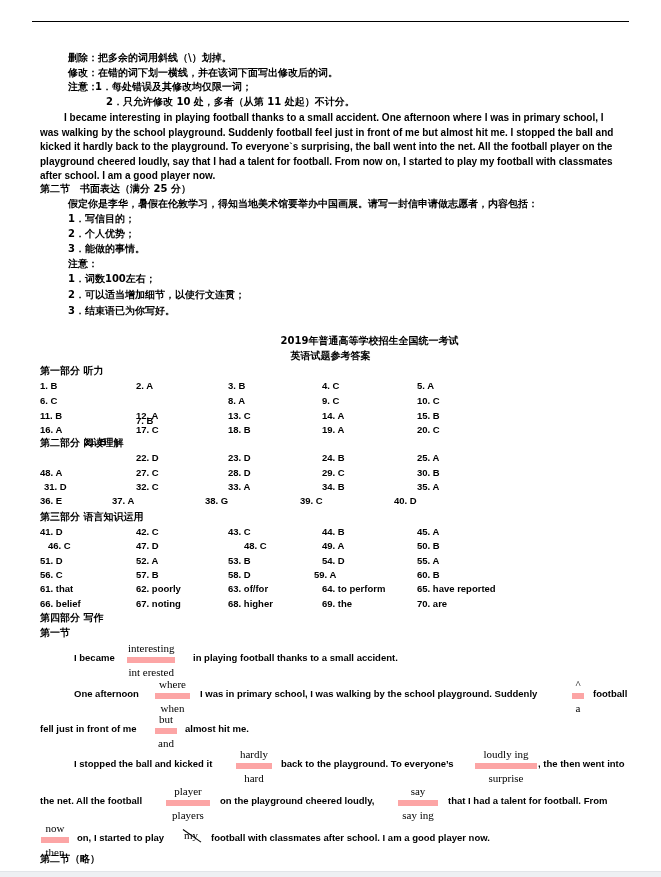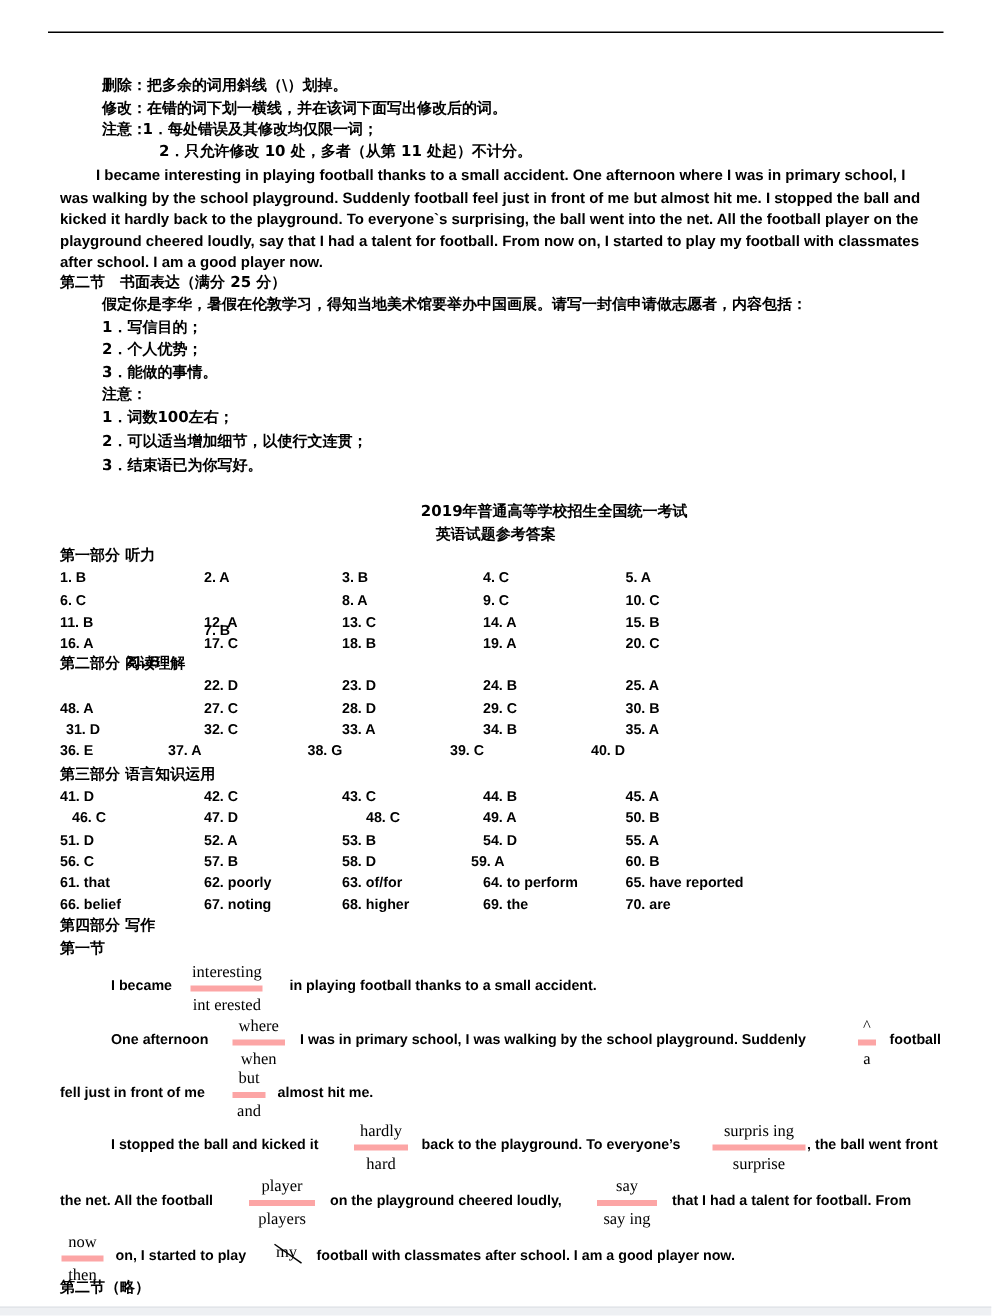--- a/index.html
+++ b/index.html
@@ -5,21 +5,21 @@
   html, body { margin: 0; padding: 0; background: #ffffff; }
   body { width: 661px; height: 877px; position: relative; overflow: hidden; color: #000; font-family: "Liberation Sans", sans-serif; }
   .topline { position: absolute; left: 32px; top: 21px; width: 597px; height: 1px; background: #000; }
   .bottombar { position: absolute; left: 0; top: 871px; width: 661px; height: 6px; background: #eef0f3; border-top: 1px solid #e2e5e9; }
   .line { position: absolute; white-space: nowrap; font-size: 10px; font-weight: bold; line-height: 14px; }
   .cn { font-family: "DejaVu Sans", sans-serif; font-size: 10px; font-weight: bold; }
   .para { position: absolute; left: 40px; top: 111px; width: 585px; font-size: 10px; line-height: 14.6px; font-weight: bold; text-indent: 24px; }
   .ans { position: absolute; font-size: 9.5px; font-weight: bold; white-space: nowrap; }
   .title { position: absolute; left: 0; width: 661px; text-align: center; font-size: 10px; font-weight: bold; }
   .frac { position: absolute; display: inline-block; text-align: center; font-family: "Liberation Serif", serif; font-size: 11px; font-weight: normal; line-height: 13px; }
-  .frac .num { display: block; padding: 0 1px 2px; border-bottom: 4px solid #fca5a5; }
+  .frac .num { display: block; padding: 0 1px 2px; border-bottom: 6px solid #fca5a5; }
   .frac .den { display: block; padding-top: 3px; }
   .wt { position: absolute; white-space: nowrap; font-size: 9.5px; font-weight: bold; }
   .strike { position: absolute; font-family: "Liberation Serif", serif; font-size: 11px; }
   .strike-line { position: absolute; width: 22px; height: 1px; background: #000; transform: rotate(35deg); transform-origin: left center; }
 </style>
 </head>
 <body>
 
 <div class="topline"></div>
 
@@ -155,24 +155,24 @@
 </div>
 <div class="wt" style="left:185px;top:723px;">almost hit me.</div>
 
 <div class="wt" style="left:74px;top:758px;">I stopped the ball and kicked it</div>
 <div class="frac" style="left:236px;top:748px;width:36px;">
   <span class="num">hardly</span>
   <span class="den">hard</span>
 </div>
 <div class="wt" style="left:281px;top:758px;">back to the playground.  To everyone’s</div>
 <div class="frac" style="left:475px;top:748px;width:62px;">
-  <span class="num">surpris ing</span>
+  <span class="num">loudly ing</span>
   <span class="den">surprise</span>
 </div>
-<div class="wt" style="left:538px;top:758px;">, the ball went front</div>
+<div class="wt" style="left:538px;top:758px;">, the then went into</div>
 
 <div class="wt" style="left:40px;top:795px;">the net.  All the football</div>
 <div class="frac" style="left:166px;top:785px;width:44px;">
   <span class="num">player</span>
   <span class="den">players</span>
 </div>
 <div class="wt" style="left:220px;top:795px;">on the playground cheered loudly,</div>
 <div class="frac" style="left:398px;top:785px;width:40px;">
   <span class="num">say</span>
   <span class="den">say ing</span>

